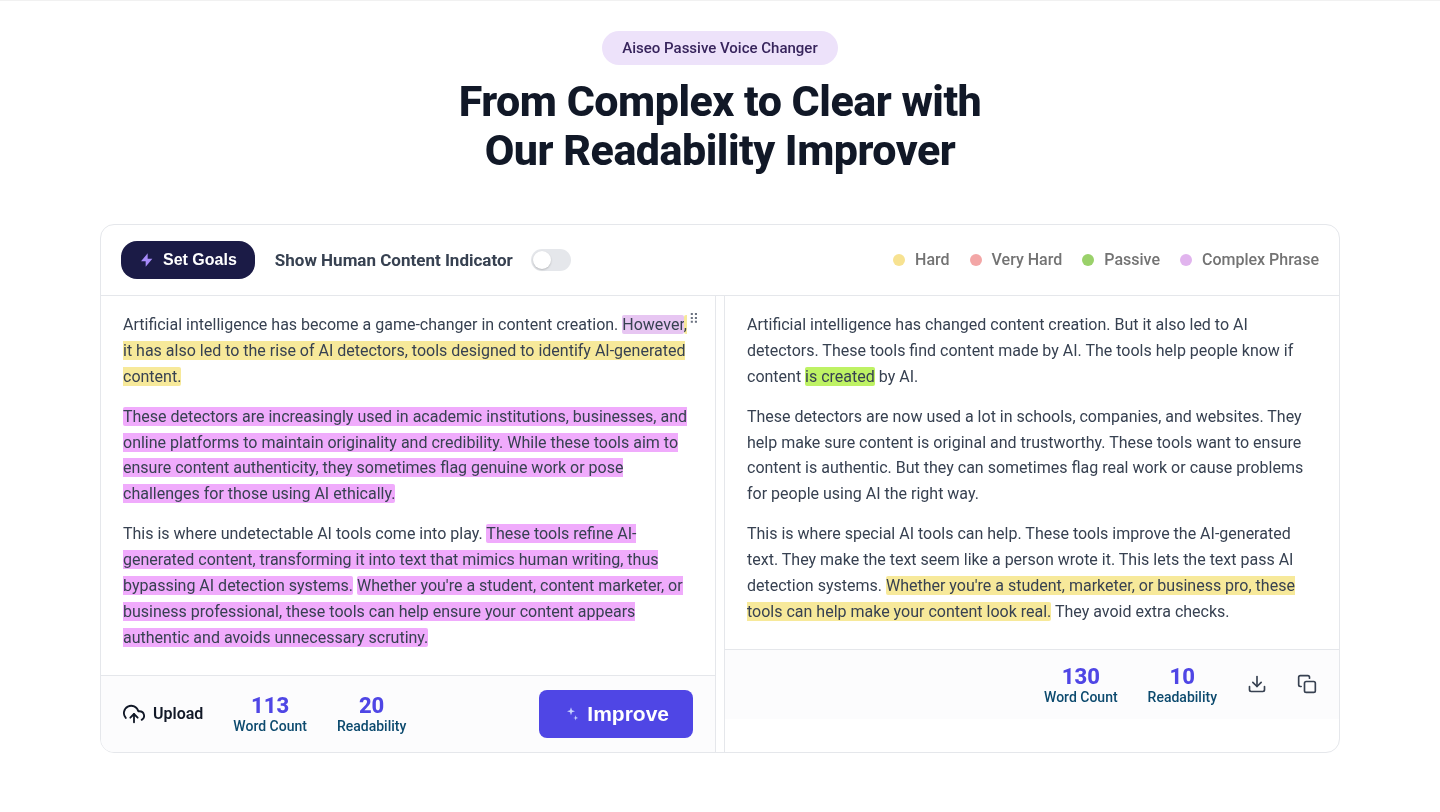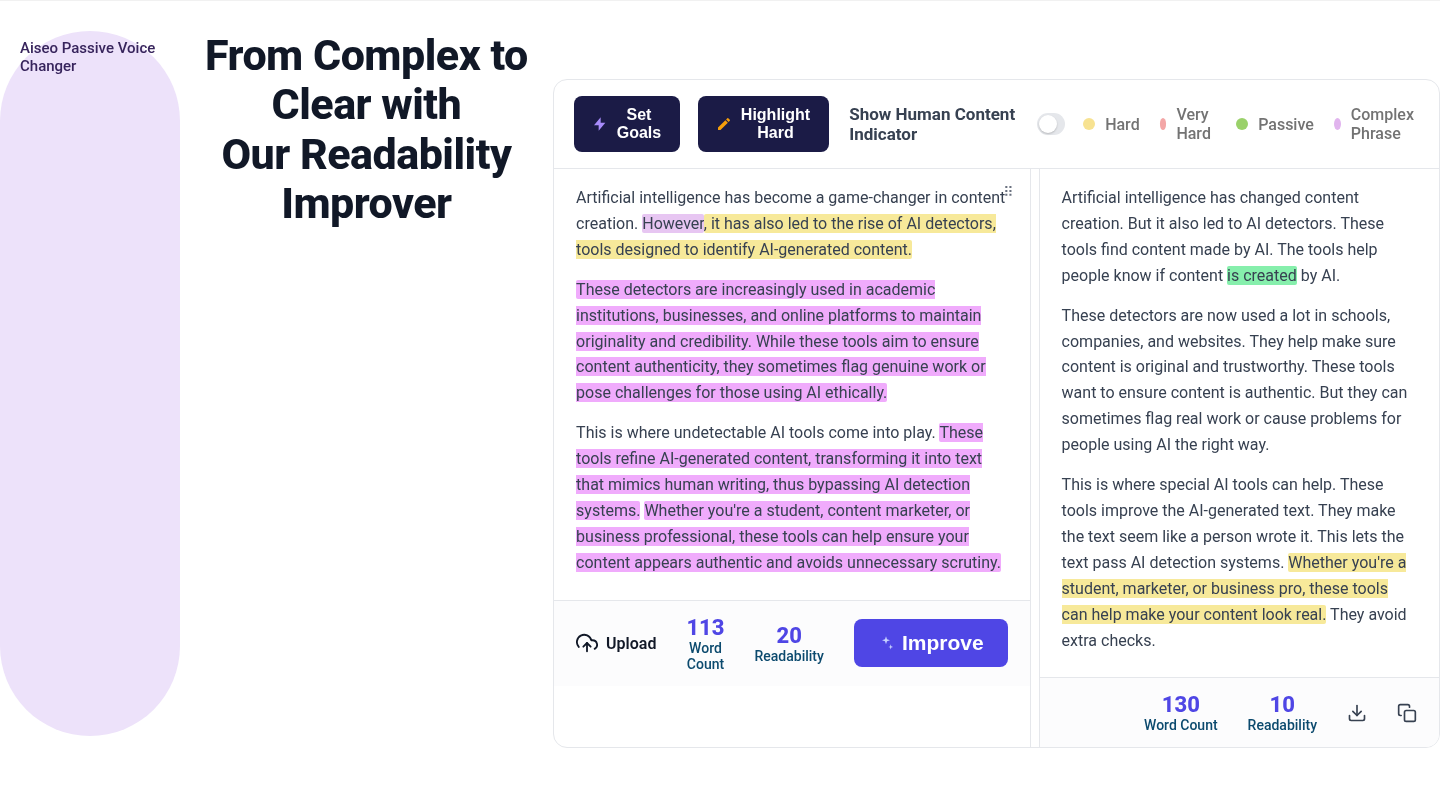--- a/index.html
+++ b/index.html
@@ -9,20 +9,22 @@
     color: #111827;
     width: 1440px;
     height: 812px;
     overflow: hidden;
     border-top: 1px solid #f1f1f1;
   }
 
   .container {
     width: 100%;
     display: flex;
+    flex-direction: column;
+    align-items: center;
     padding-top: 30px;
   }
 
   .badge {
     background: #ede2fa;
     color: #37245c;
     padding: 8px 20px;
     border-radius: 999px;
     font-size: 15px;
     font-weight: 500;
@@ -51,21 +53,21 @@
     display: flex;
     align-items: center;
     padding: 16px 20px;
     gap: 18px;
   }
 
   .btn-dark {
     background: #1b1b46;
     color: #fff;
     border: none;
-    border-radius: 8px;
+    border-radius: 16px;
     padding: 10px 18px;
     font-size: 16px;
     font-weight: 600;
     display: inline-flex;
     align-items: center;
     gap: 8px;
     cursor: pointer;
   }
 
   .toolbar-label {
@@ -143,21 +145,21 @@
     line-height: 1.62;
     color: #374151;
     position: relative;
     min-height: 338px;
   }
   .text-body p { margin-bottom: 14px; }
 
   .hl-complex { background: #e7c6f2; border-radius: 2px; }
   .hl-hard    { background: #f7e99a; border-radius: 2px; }
   .hl-veryhard{ background: #f0abfc; border-radius: 2px; }
-  .hl-passive { background: #86efac; border-radius: 2px; }
+  .hl-passive { background: #bef264; border-radius: 2px; }
 
   .drag-handle {
     position: absolute;
     right: 14px;
     top: 16px;
     color: #6b7280;
     cursor: grab;
     font-size: 14px;
     letter-spacing: 2px;
     line-height: 1;
@@ -239,28 +241,20 @@
     <div class="toolbar">
       <button class="btn-dark">
         <span>
           <svg width="16" height="16" viewBox="0 0 24 24" fill="none">
               <path d="M13 2L3 14h7v8l10-12h-7V2z" fill="#a78bfa"></path>
             </svg>
         </span>
         <span>Set Goals</span>
       </button>
 
-      <button class="btn-dark">
-        <span>
-          <svg width="16" height="16" viewBox="0 0 24 24" fill="none">
-              <path d="M3 17.25V21h3.75L17.81 9.94l-3.75-3.75L3 17.25zM20.71 7.04a1 1 0 000-1.41l-2.34-2.34a1 1 0 00-1.41 0l-1.83 1.83 3.75 3.75 1.83-1.83z" fill="#f59e0b"></path>
-            </svg>
-        </span>
-        <span>Highlight Hard</span>
-      </button>
 
       <span class="toolbar-label">Show Human Content Indicator</span>
       <div class="toggle"></div>
 
       <div class="legend">
         <div class="legend-item">
           <span class="dot dot-hard"></span>
           <span>Hard</span>
         </div>
         <div class="legend-item">

